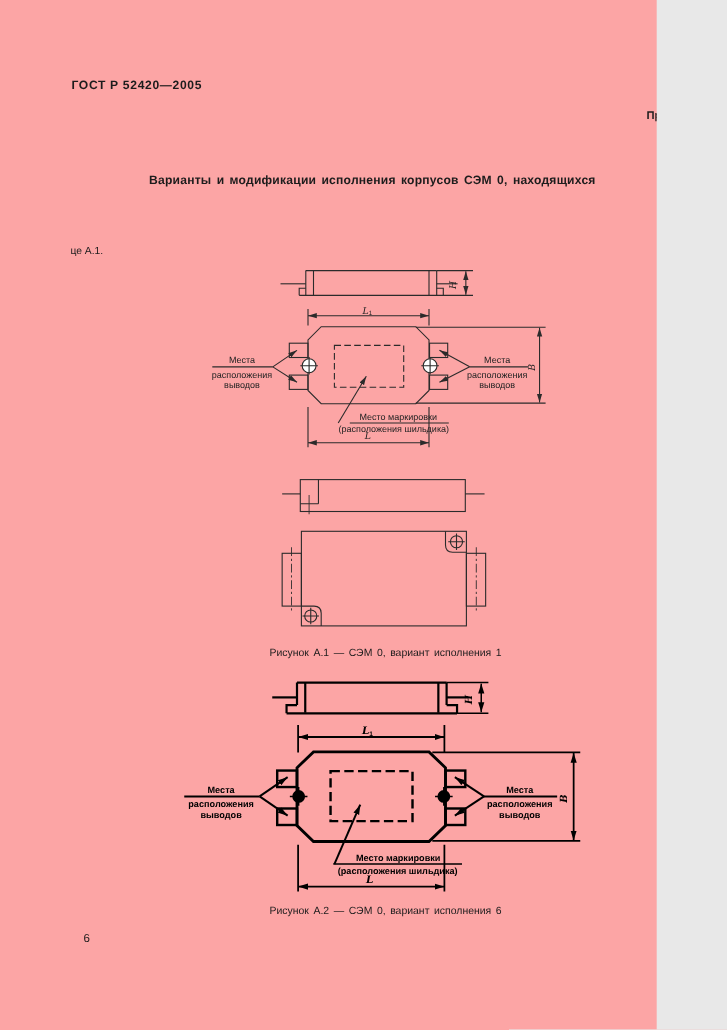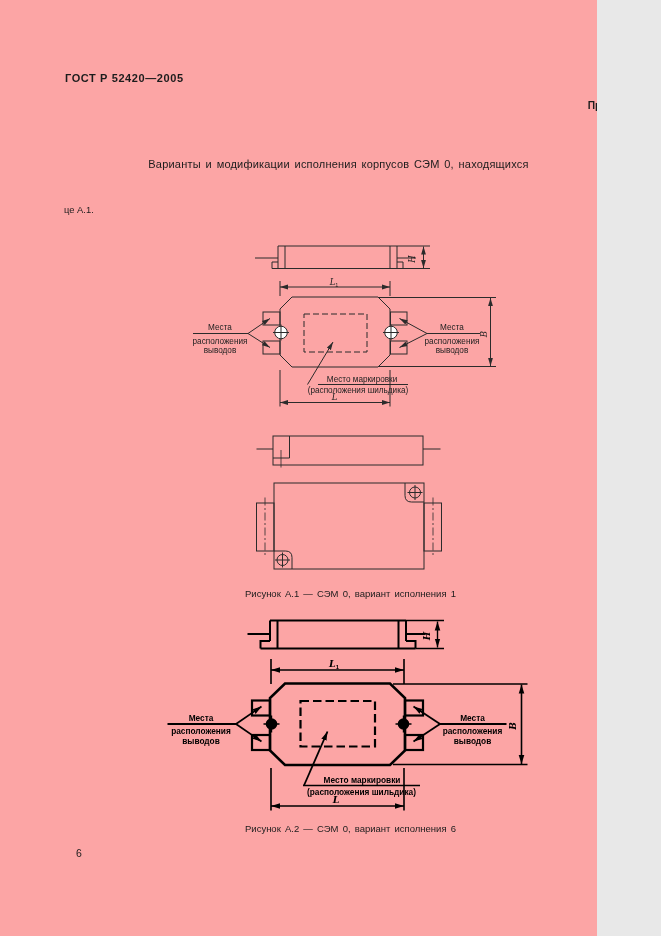--- a/index.html
+++ b/index.html
@@ -3,23 +3,23 @@
 <meta charset="utf-8">
 <style>
   html,body{margin:0;padding:0;background:#e8e8e8;}
   .page{position:relative;width:597px;height:936px;background:#fca5a5;overflow:hidden;
         font-family:"Liberation Sans",sans-serif;color:#1c1c1c;}
   .abs{position:absolute;}
   .doc-number{left:65px;top:72px;font-size:11px;font-weight:bold;letter-spacing:.6px;white-space:nowrap;}
   .appendix{left:0;top:99px;width:661px;text-align:right;padding-left:28px;box-sizing:border-box;
             font-size:10.2px;font-weight:bold;line-height:13px;}
   .heading{left:0;top:157px;width:661px;text-align:center;padding-left:16px;box-sizing:border-box;
-           font-size:11px;font-weight:normal;line-height:14px;letter-spacing:.2px;word-spacing:1.5px;}
+           font-size:11px;font-weight:bold;line-height:14px;letter-spacing:.2px;word-spacing:1.5px;}
   .para-1{left:104px;top:202px;font-size:9.4px;word-spacing:1.4px;white-space:nowrap;}
-  .para-2{left:64px;top:204px;font-size:9.4px;white-space:nowrap;}
+  .para-2{left:64px;top:222px;font-size:9.4px;white-space:nowrap;}
   .caption{left:0;width:661px;text-align:center;padding-left:40px;box-sizing:border-box;
            font-size:9.5px;word-spacing:1.5px;white-space:nowrap;}
   .cap1{top:588px;}
   .cap2{top:823px;}
   .page-number{left:76px;top:847px;font-size:10.5px;}
   svg.drawings{position:absolute;left:0;top:0;}
   svg text{font-family:"Liberation Sans",sans-serif;}
   .dimletter{font-family:"DejaVu Serif",serif;font-style:italic;}
 </style>
 </head>

